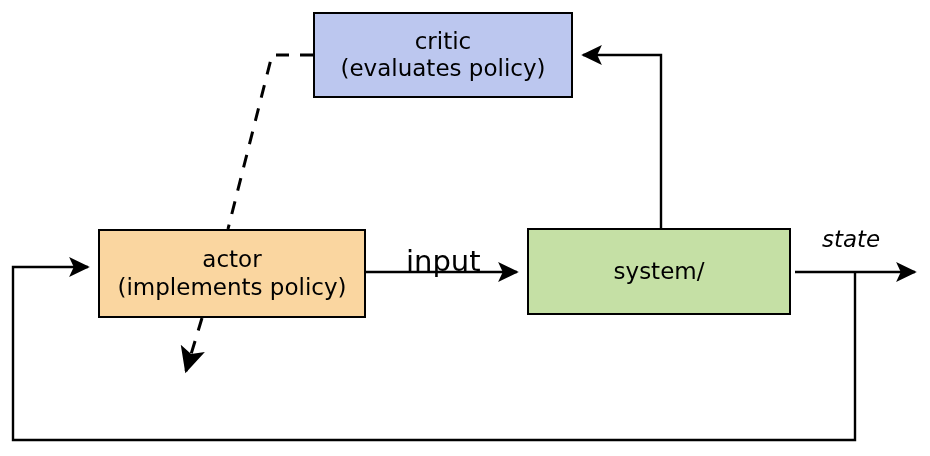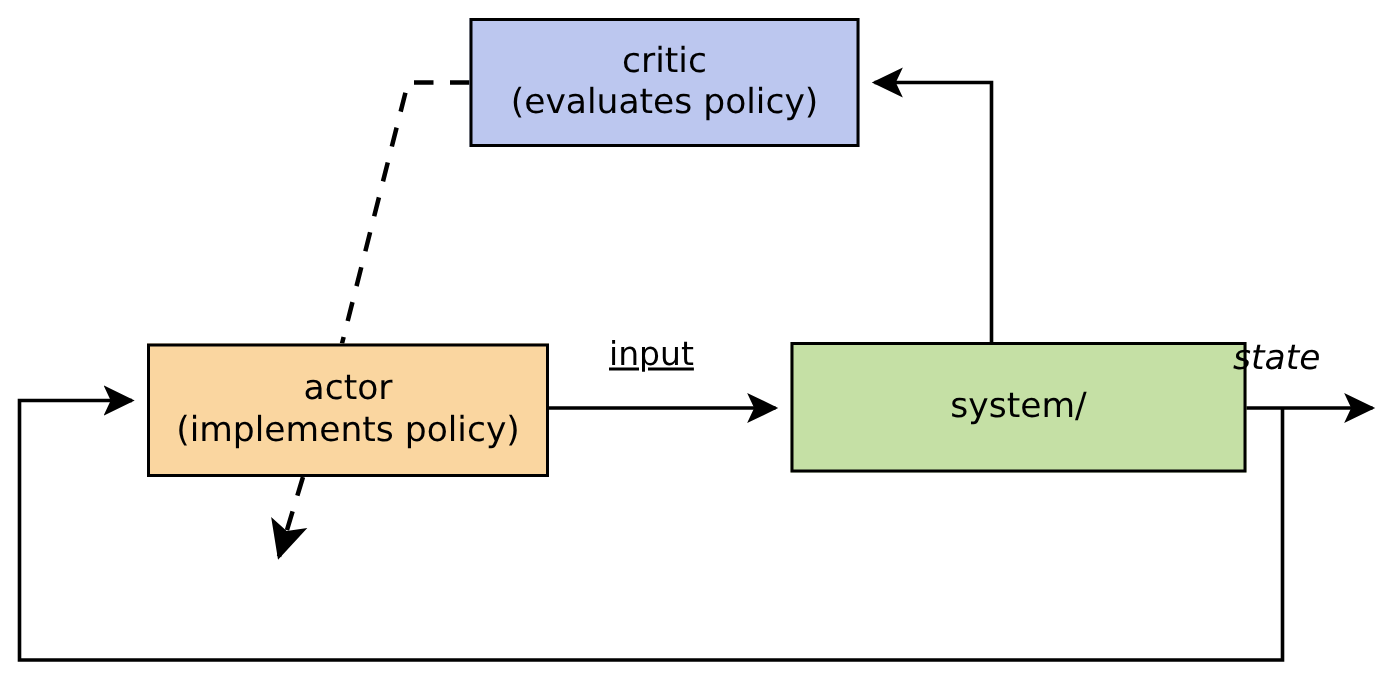--- a/index.html
+++ b/index.html
@@ -59,30 +59,29 @@
     left: 98px;
     top: 229px;
     width: 268px;
     height: 89px;
     background: #fad6a0;
     font-size: 23px;
   }
   #node-system {
     left: 527px;
     top: 228px;
-    width: 304px;
+    width: 264px;
     height: 87px;
     background: #c5e0a5;
     font-size: 23px;
   }
   #label-input {
     left: 406px;
-    top: 224px;
-    font-size: 22px;
-    text-decoration: underline;
+    top: 244px;
+    font-size: 29px;
   }
   #label-state {
     left: 822px;
     top: 226px;
     font-size: 23px;
     font-style: italic;
   }
 </style>
 </head>
 <body>

